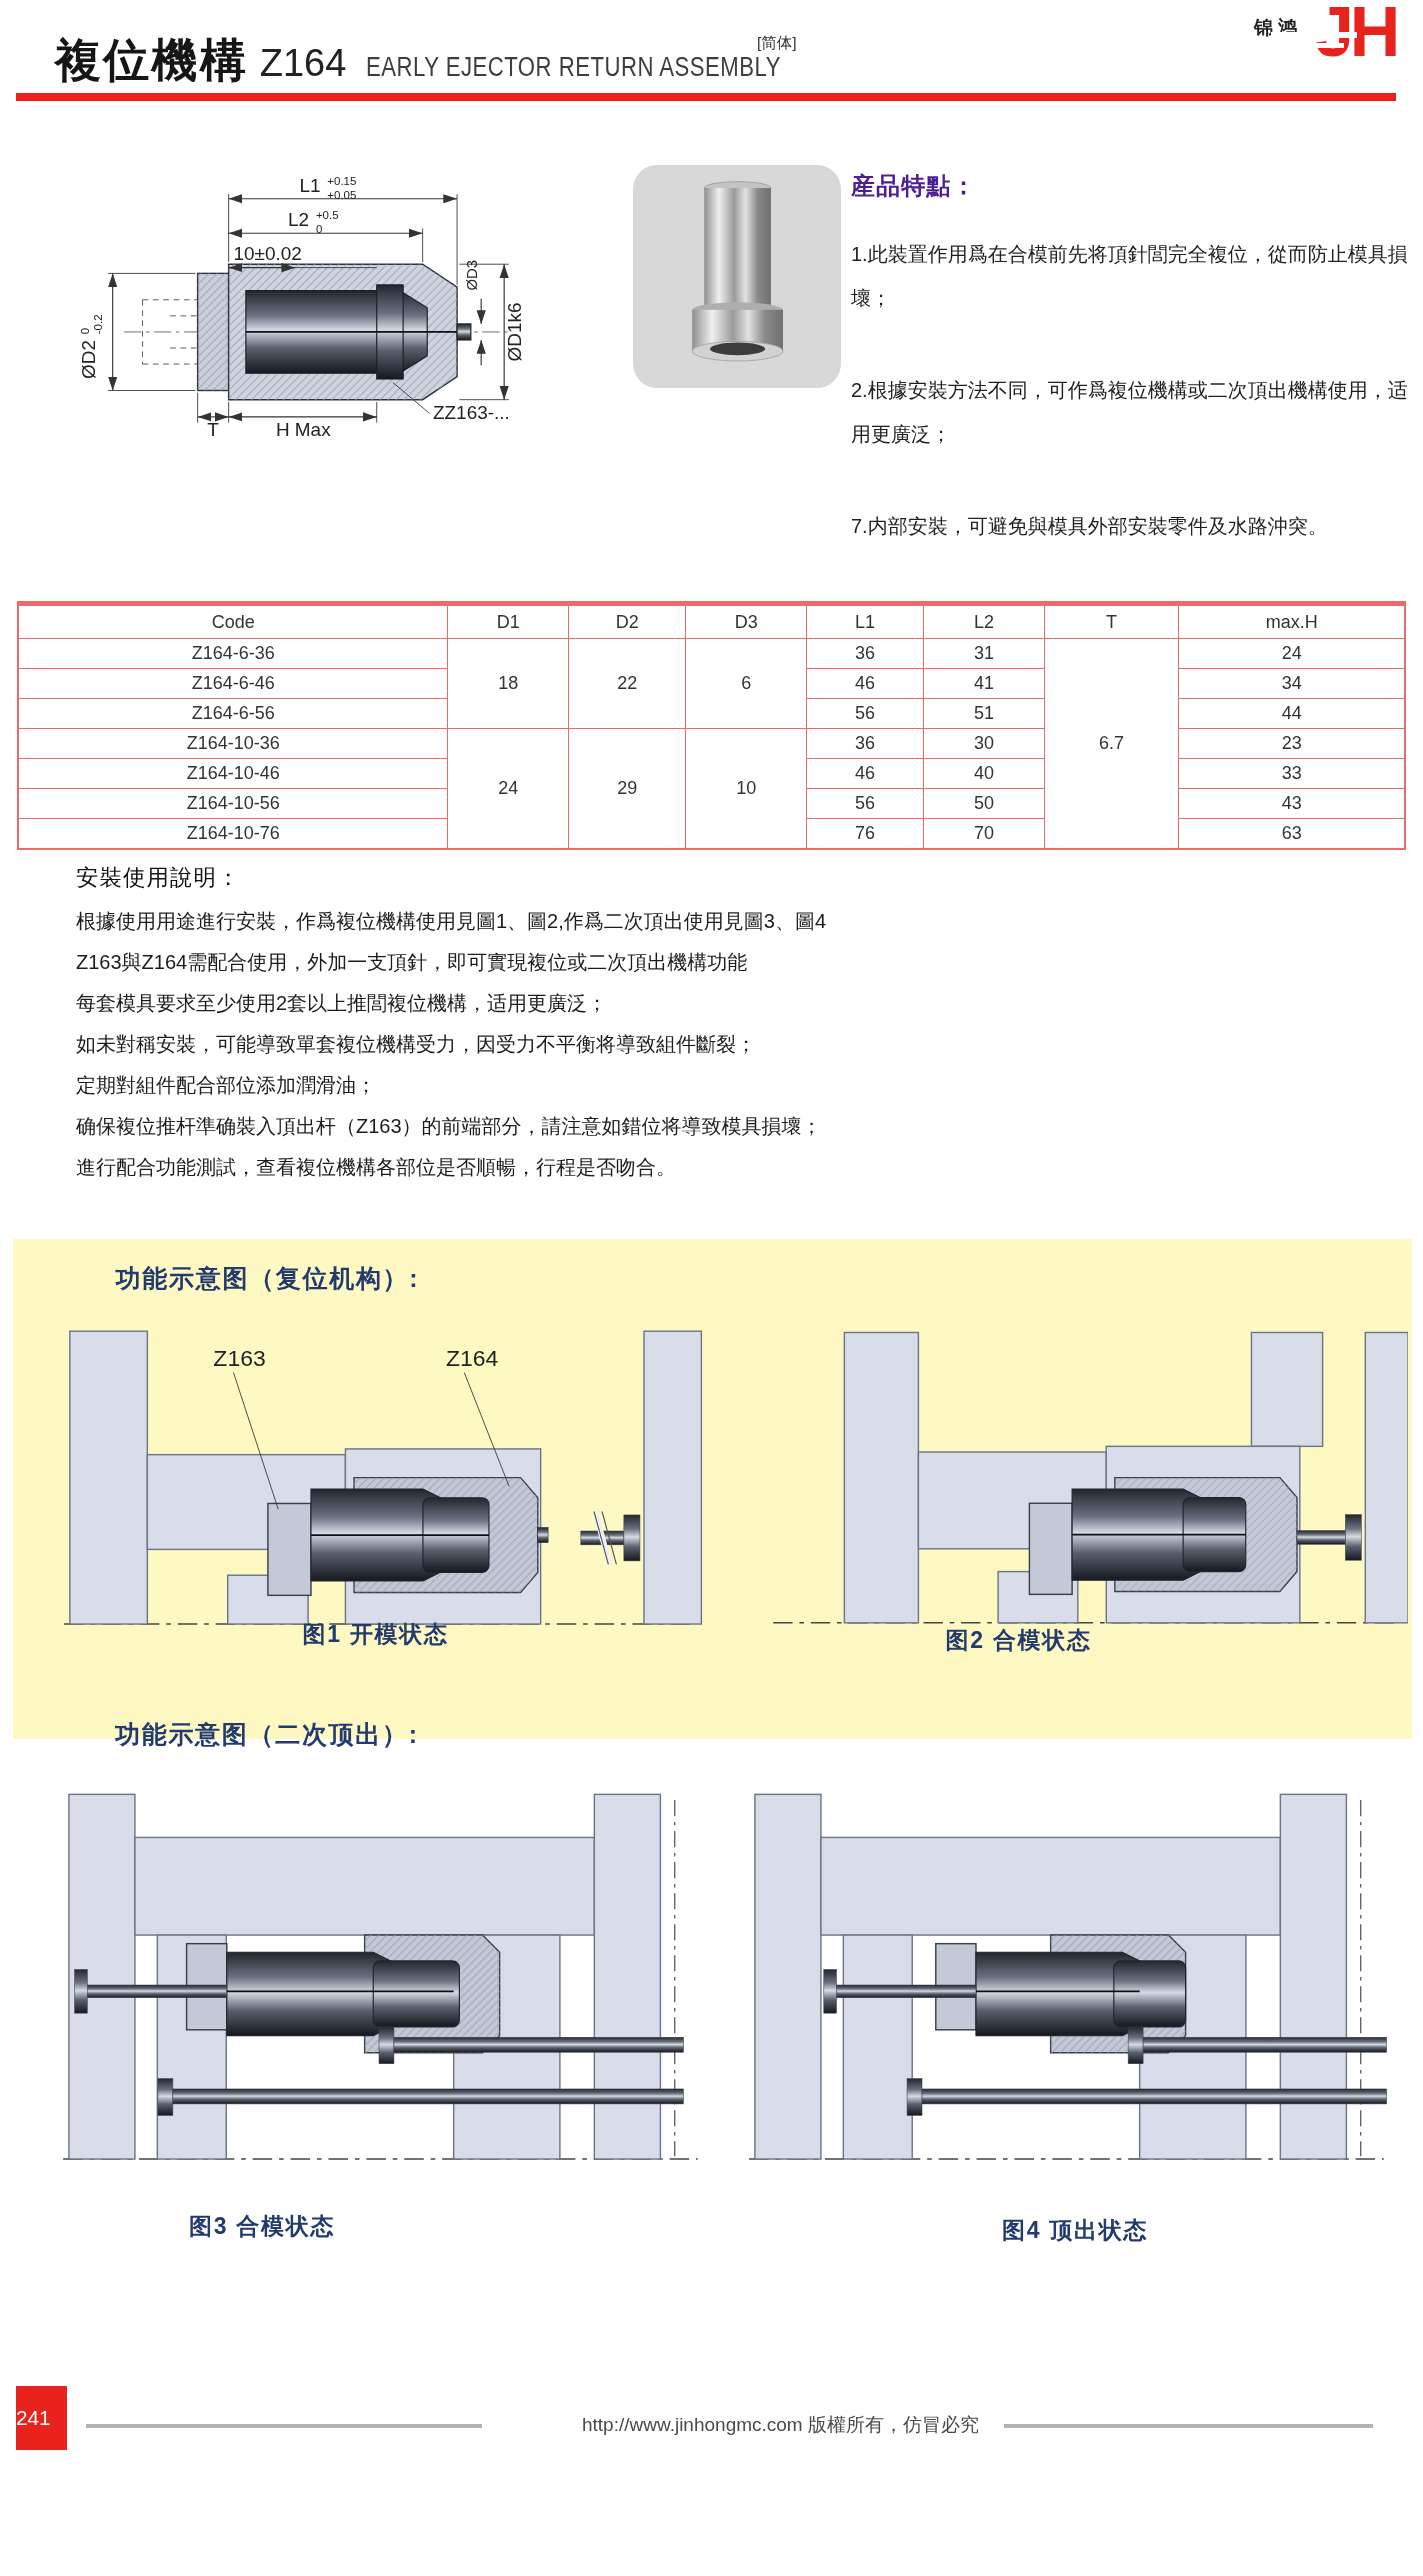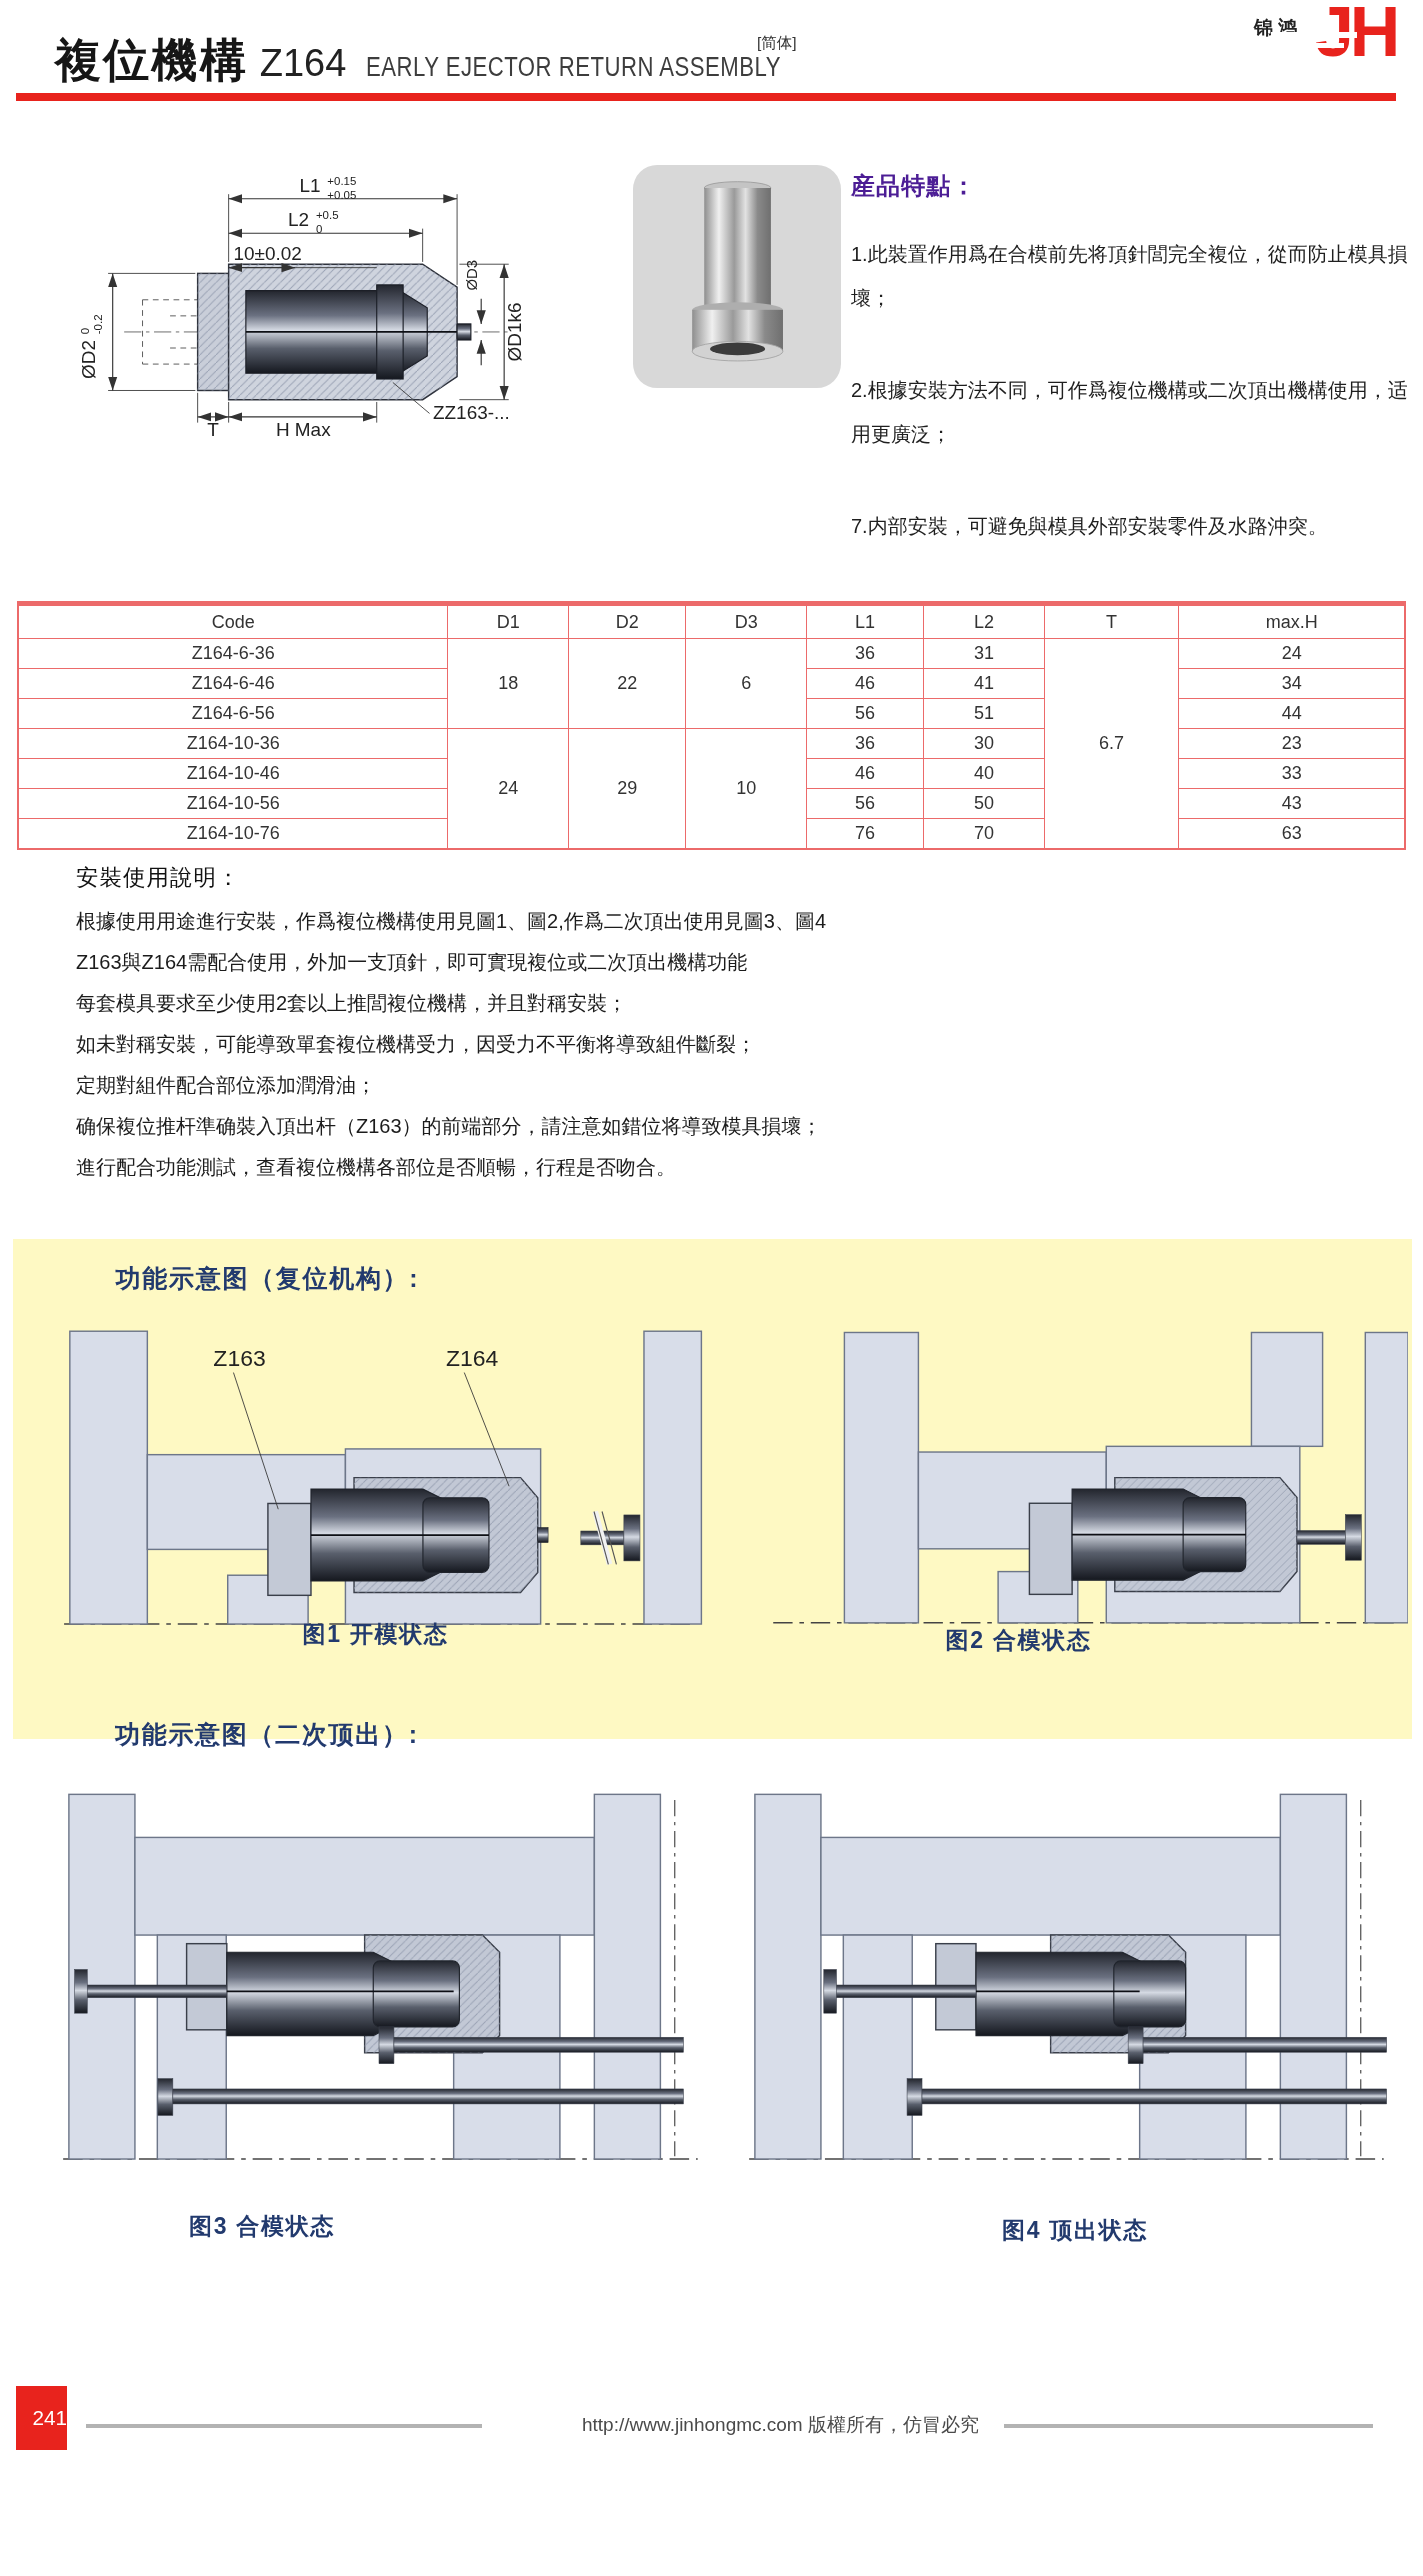--- a/index.html
+++ b/index.html
@@ -49,21 +49,21 @@
   .dim{stroke:#333;stroke-width:2;fill:none;}
   .ext{stroke:#333;stroke-width:1.5;fill:none;}
   .dimtxt{font-size:33px;fill:#222;}
   .toltxt{font-size:20px;fill:#222;}
   .plate{fill:#d8dde9;stroke:#6d7689;stroke-width:2.5;}
   .sleeve{fill:#c2c8d5;stroke:#3a3f4a;stroke-width:2.5;}
   .lbl{font-size:40px;fill:#222;}
 
   
   .pagebox{position:absolute;left:16px;top:2386px;width:51px;height:64px;background:#e8231d;color:#fff;
-           display:flex;align-items:center;justify-content:flex-end;font-size:20.7px;}
+           display:flex;align-items:center;justify-content:flex-start;font-size:20.7px;}
   .frule{position:absolute;top:2424px;height:4px;background:#b3b3b3;}
   .fcopy{position:absolute;left:551px;top:2412px;width:459px;text-align:center;font-size:19px;color:#4a4a4a;white-space:nowrap;}
 </style>
 </head>
 <body>
 
 <div class="hdr">
   <span class="t-zh">複位機構</span>
   <span class="t-code">Z164</span>
   <span class="t-en">EARLY EJECTOR RETURN ASSEMBLY</span>
@@ -268,21 +268,21 @@
       <td>70</td>
       <td>63</td>
     </tr>
   </tbody>
 </table>
 
 <div class="inst-h">安裝使用說明：</div>
 <div class="inst-list">
   <div class="inst-line">根據使用用途進行安裝，作爲複位機構使用見圖1、圖2,作爲二次頂出使用見圖3、圖4</div>
   <div class="inst-line">Z163與Z164需配合使用，外加一支頂針，即可實現複位或二次頂出機構功能</div>
-  <div class="inst-line">每套模具要求至少使用2套以上推閭複位機構，并且對稱安裝；</div>
+  <div class="inst-line">每套模具要求至少使用2套以上推閭複位機構，适用更廣泛；</div>
   <div class="inst-line">如未對稱安裝，可能導致單套複位機構受力，因受力不平衡将導致組件斷裂；</div>
   <div class="inst-line">定期對組件配合部位添加潤滑油；</div>
   <div class="inst-line">确保複位推杆準确裝入頂出杆（Z163）的前端部分，請注意如錯位将導致模具損壞；</div>
   <div class="inst-line">進行配合功能測試，查看複位機構各部位是否順暢，行程是否吻合。</div>
 </div>
 
 <div class="panel1">
   <div class="sec-title abs" style="left:103px;top:23px;">功能示意图（复位机构）:</div>
 
   <svg class="fig-svg" style="left:34px;top:75px;" width="660" height="333" viewBox="0 0 1140 580">

